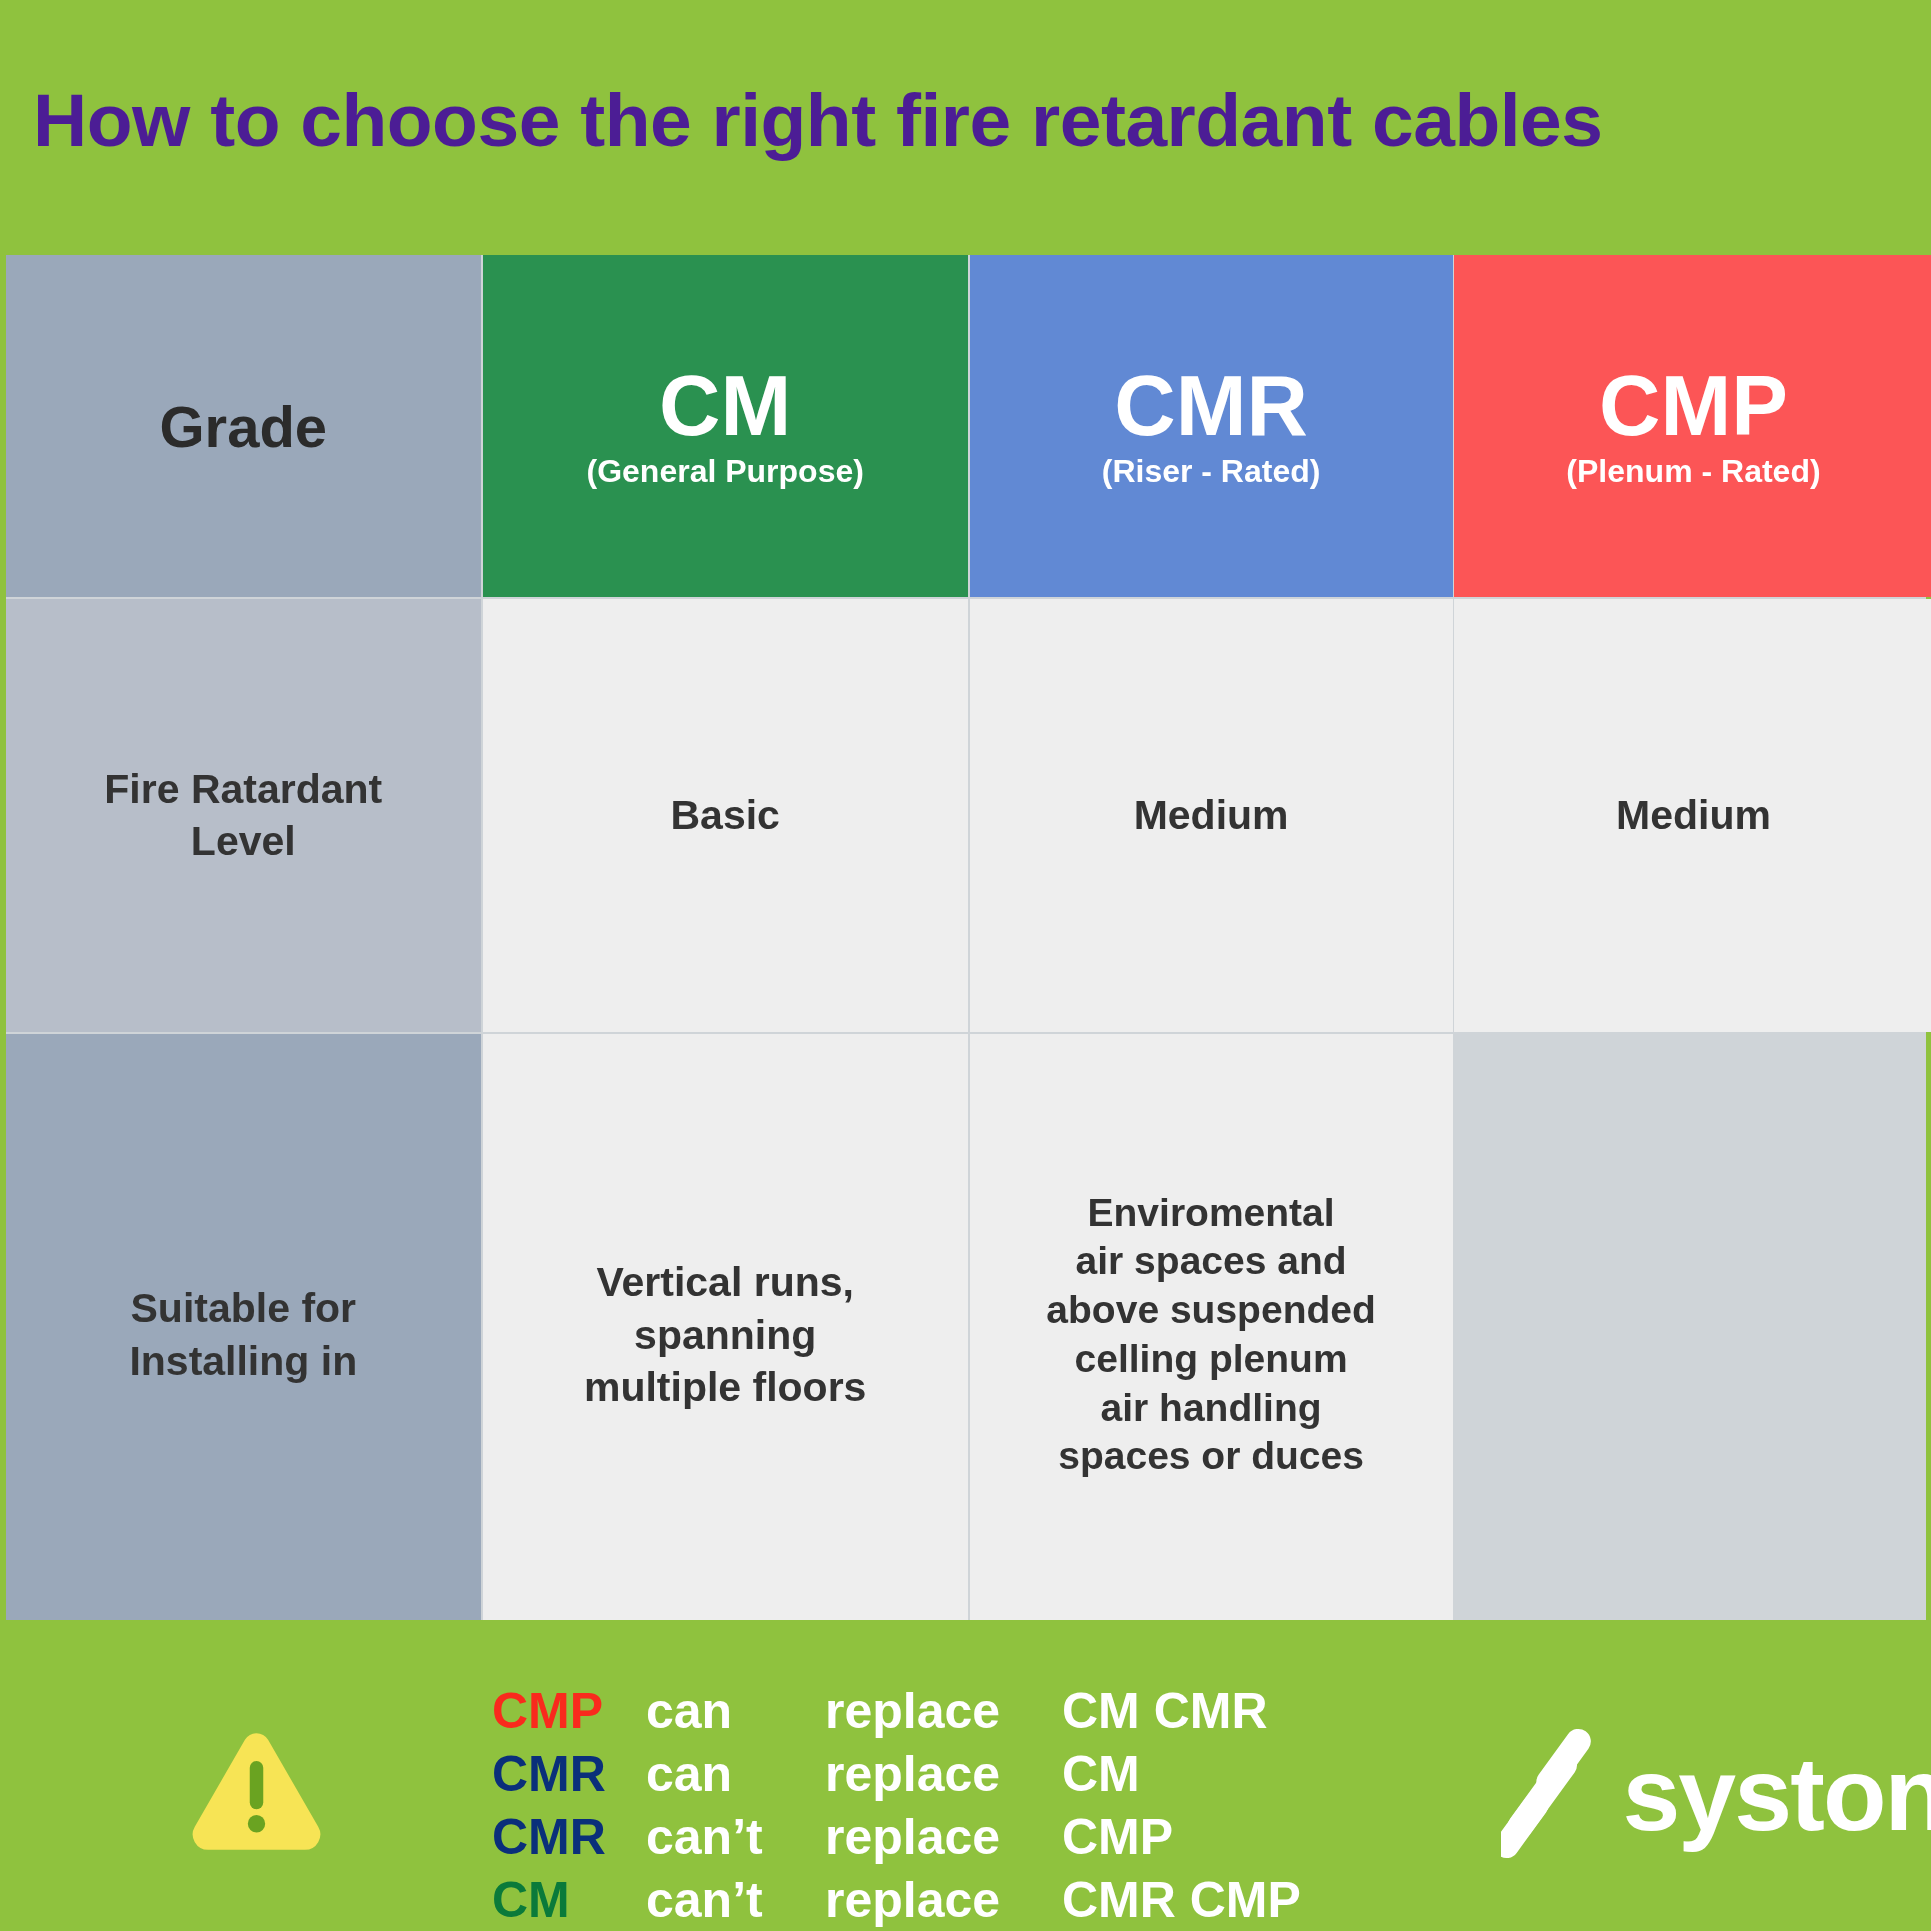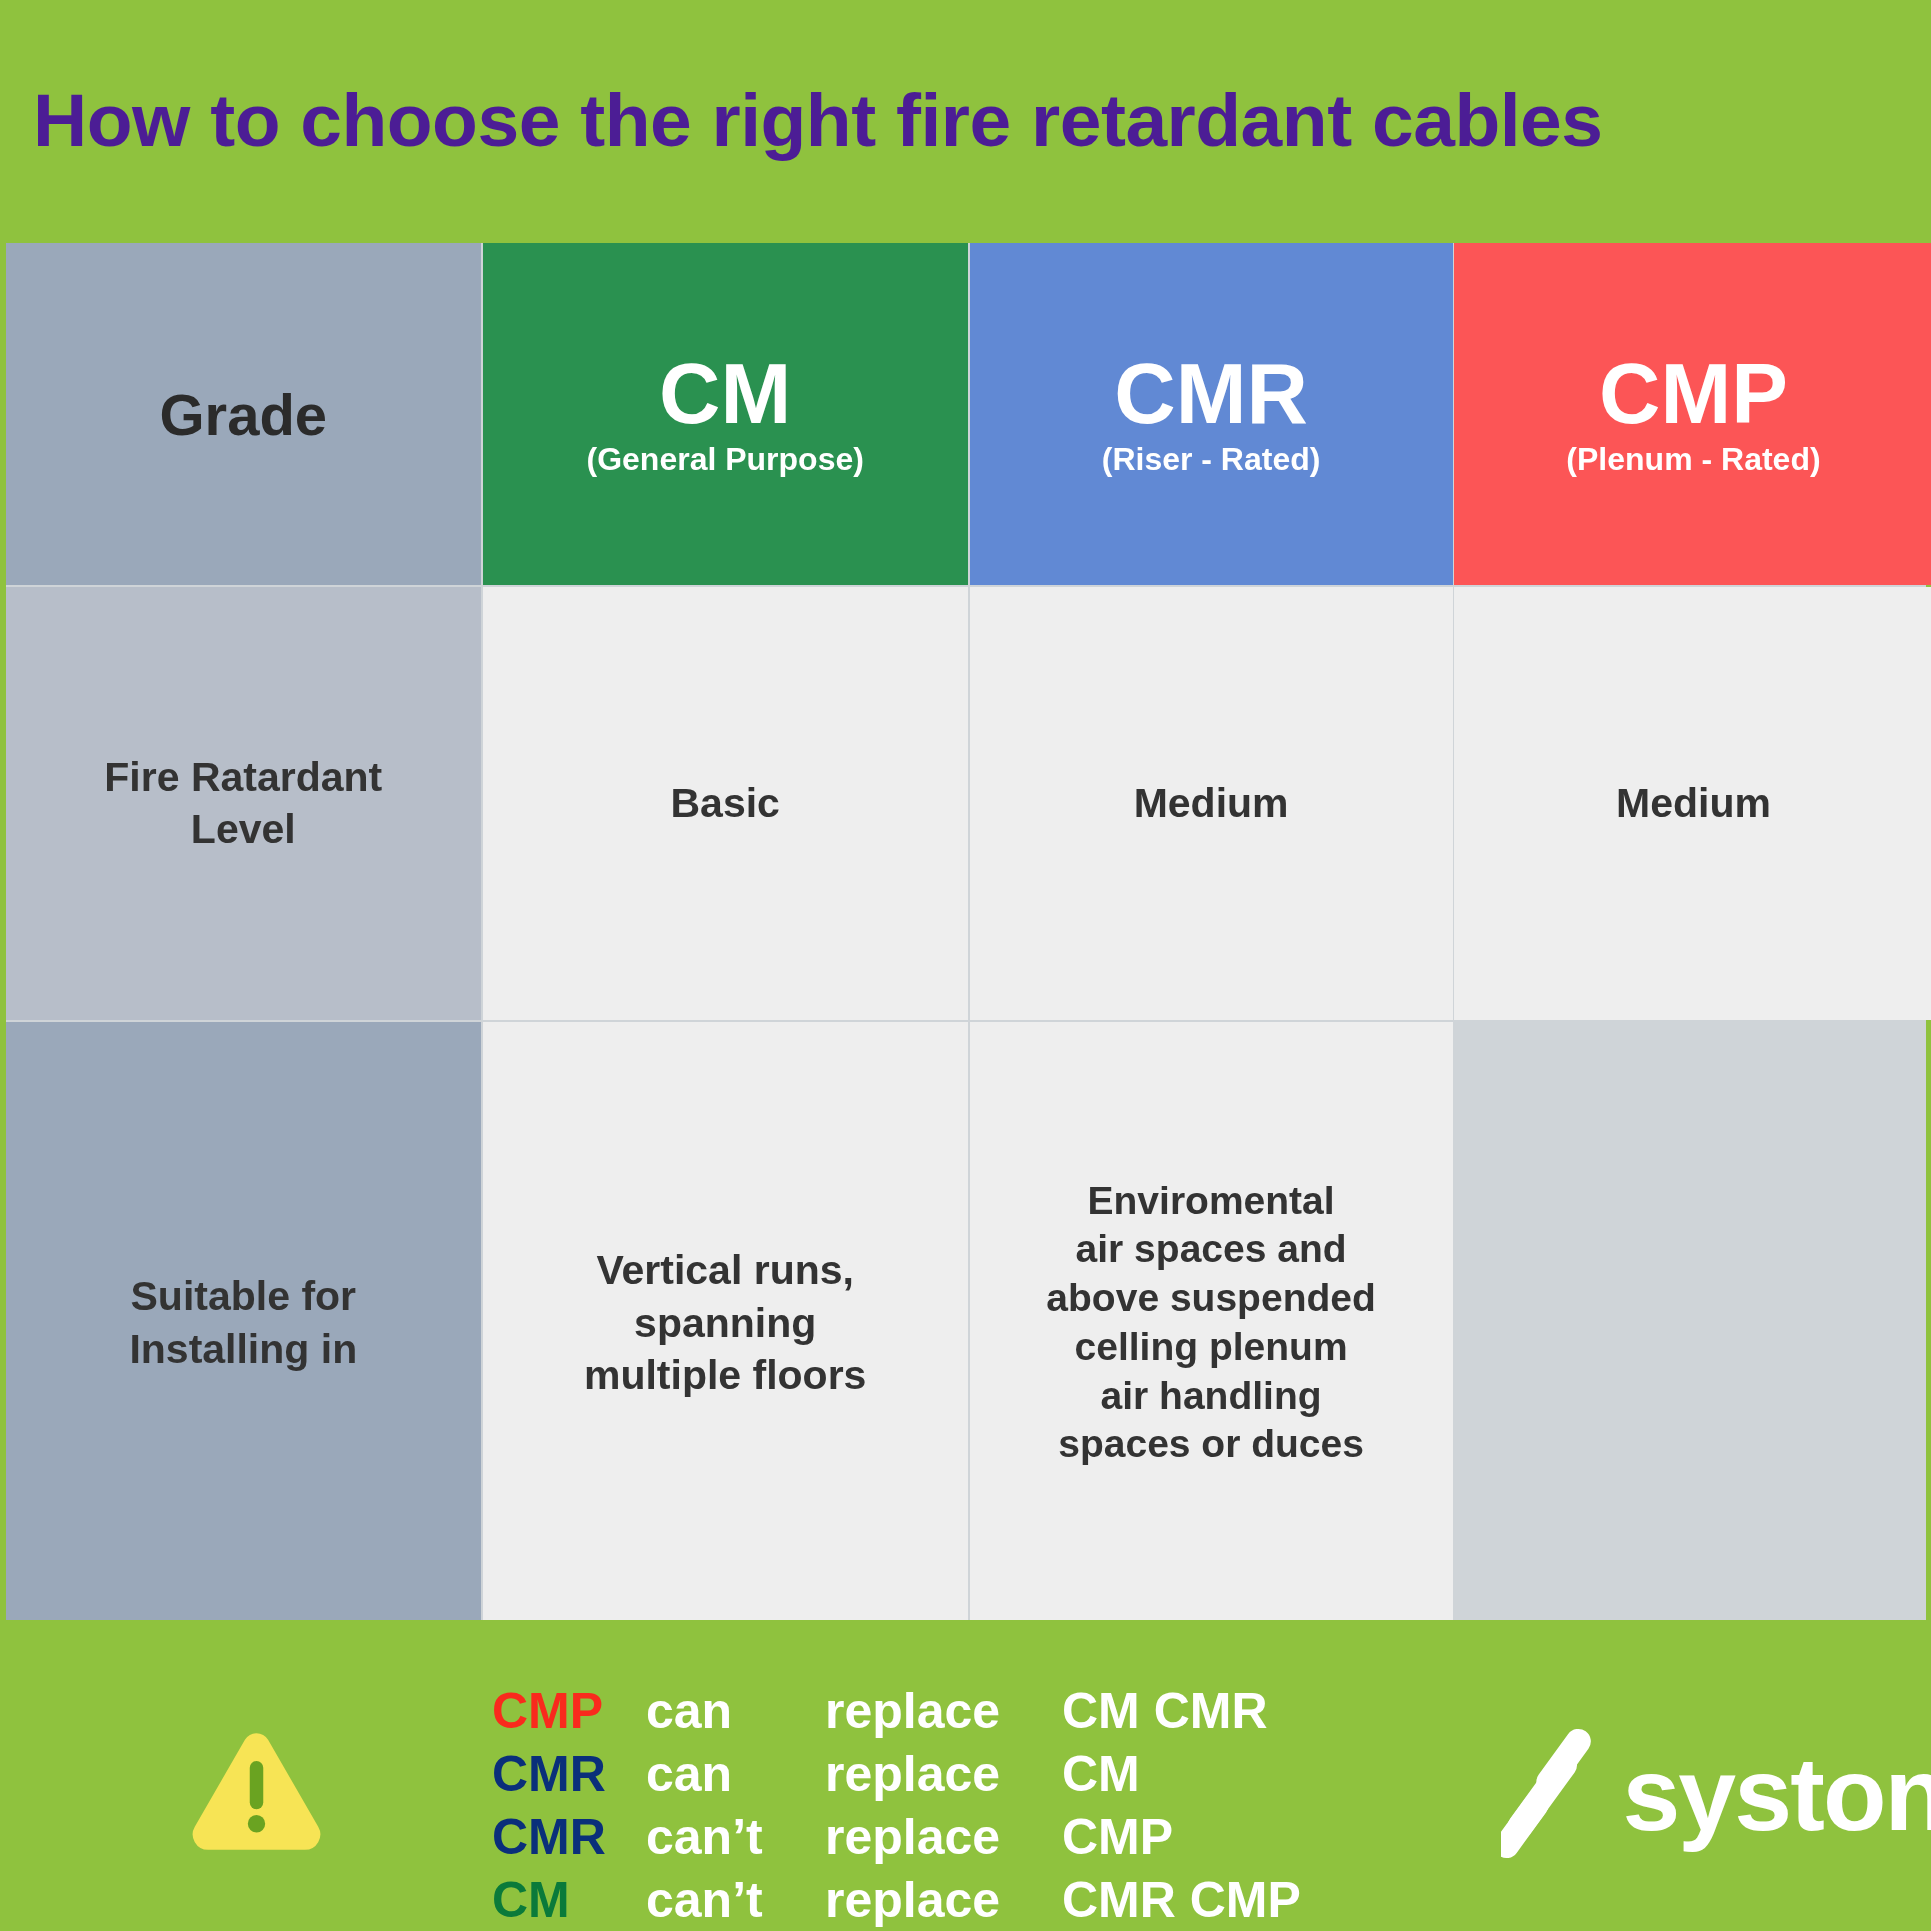--- a/index.html
+++ b/index.html
@@ -28,21 +28,21 @@
     font-weight:bold;
     letter-spacing:-0.5px;
     padding-left:33px;
     white-space:nowrap;
     line-height:1;
   }
 
   
   .table{
     position:absolute;
-    left:5.8px;top:243px;
+    left:5.8px;top:255px;
     width:1920px;height:1377px;
     display:grid;
     grid-template-columns:475px 485px 483px 478px;
     grid-template-rows:342px 433px 602px;
     gap:1.9px;
     background:#cfd4d8;
   }
   .cell{
     display:flex;
     flex-direction:column;

